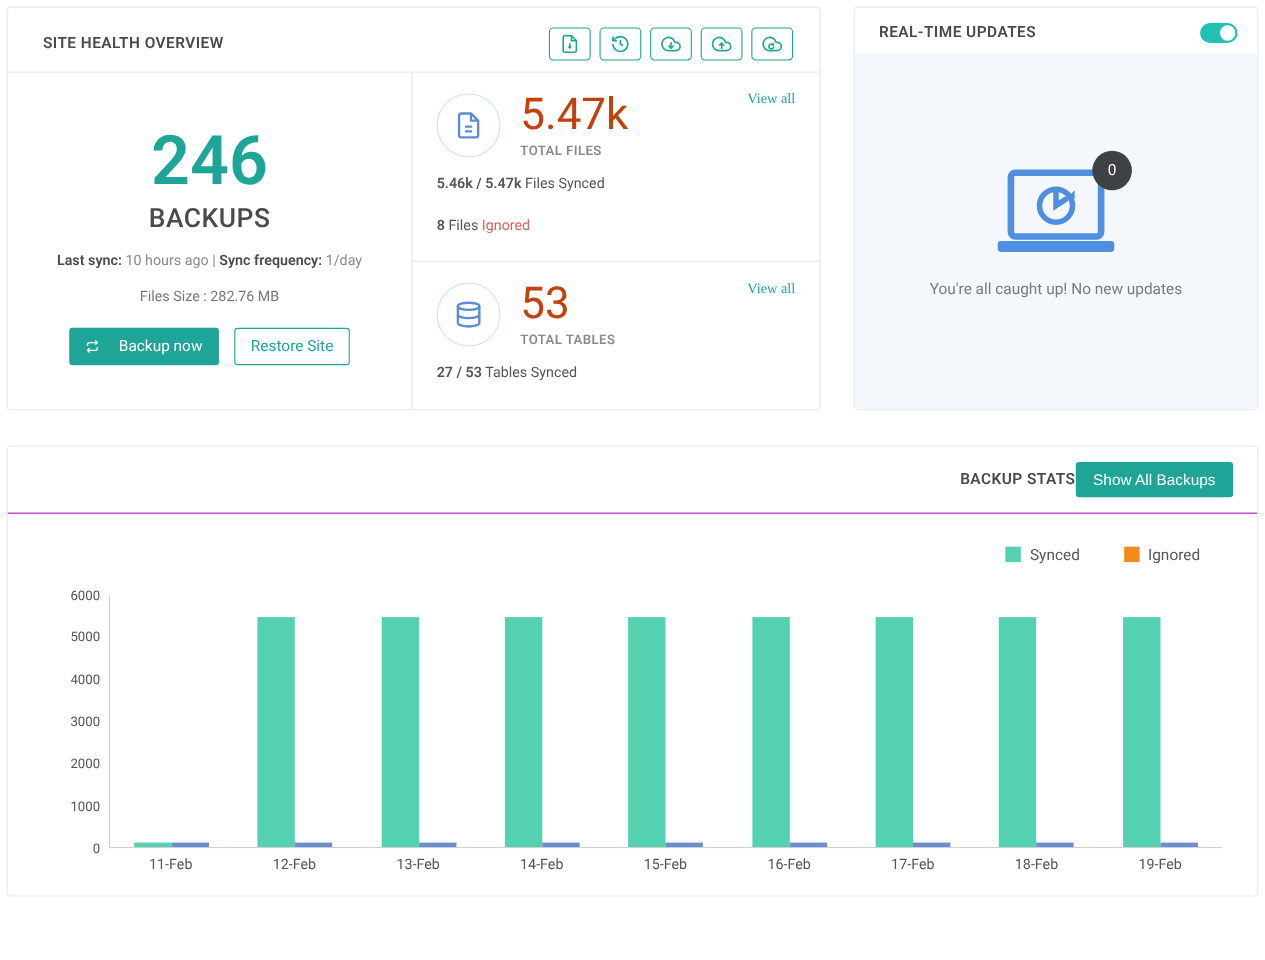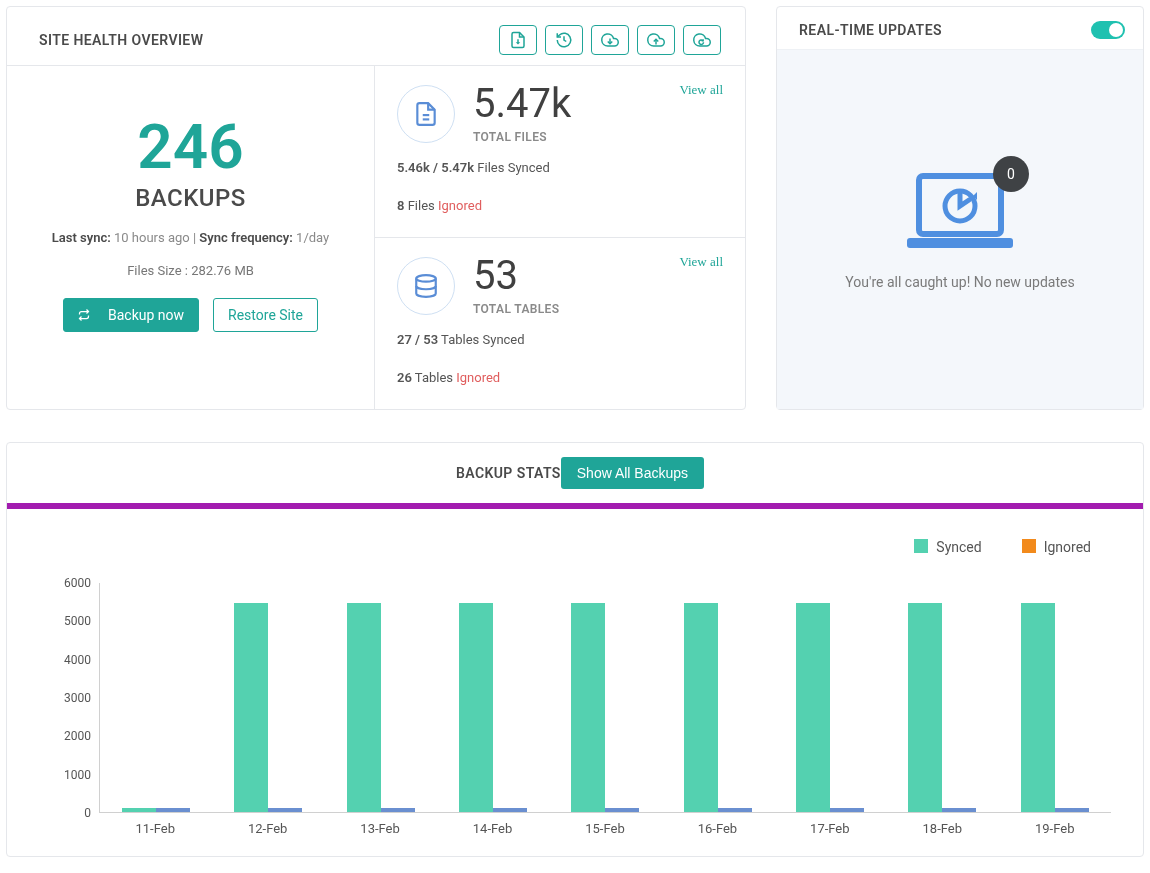--- a/index.html
+++ b/index.html
@@ -142,21 +142,21 @@
     border-radius: 50%;
     border: 1px solid #cfe0f3;
     display: flex;
     align-items: center;
     justify-content: center;
     color: #5a8dd6;
   }
   .stat-num {
     font-size: 40px;
     font-weight: 400;
-    color: #404040;
+    color: #c2410c;
     line-height: 1;
   }
   .stat-label {
     font-size: 12px;
     font-weight: 600;
     color: #8a8a8a;
     margin-top: 6px;
     letter-spacing: .03em;
   }
   .stat-sub {
@@ -232,24 +232,24 @@
     font-size: 14px;
     color: #7a7a7a;
   }
 
   .backup-stats {
     border: 1px solid #e5e7eb;
     border-radius: 4px;
   }
   .bs-header {
     display: flex;
-    justify-content: center;
+    justify-content: flex-end;
     align-items: center;
     padding: 14px 22px 14px 32px;
-    border-bottom: 6px solid #a21caf;
+    border-bottom: 1px solid #a21caf;
   }
   .btn-show-all {
     background: #1fa598;
     color: #fff;
     border: none;
     padding: 8px 16px;
     border-radius: 3px;
     font-size: 14px;
     cursor: pointer;
   }
@@ -432,25 +432,20 @@
                 </svg>
             </div>
             <div>
               <div class="stat-num">53</div>
               <div class="stat-label">TOTAL TABLES</div>
             </div>
           </div>
           <div class="stat-sub">
             <span class="bold">27 / 53</span>
             <span>Tables Synced</span>
-          </div>
-          <div class="stat-sub2">
-            <span class="bold">26</span>
-            <span>Tables</span>
-            <span class="ignored">Ignored</span>
           </div>
         </div>
       </div>
     </div>
   </div>
 
   <div class="card realtime">
     <div class="rt-header">
       <div class="sh-title">REAL-TIME UPDATES</div>
       <div class="toggle">

